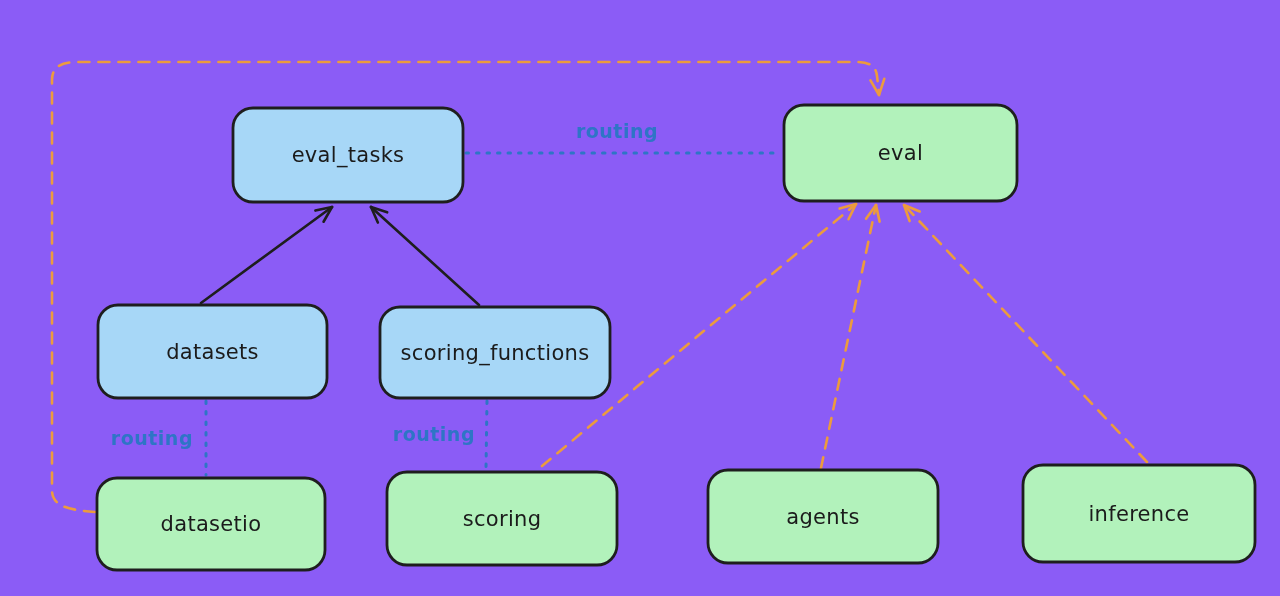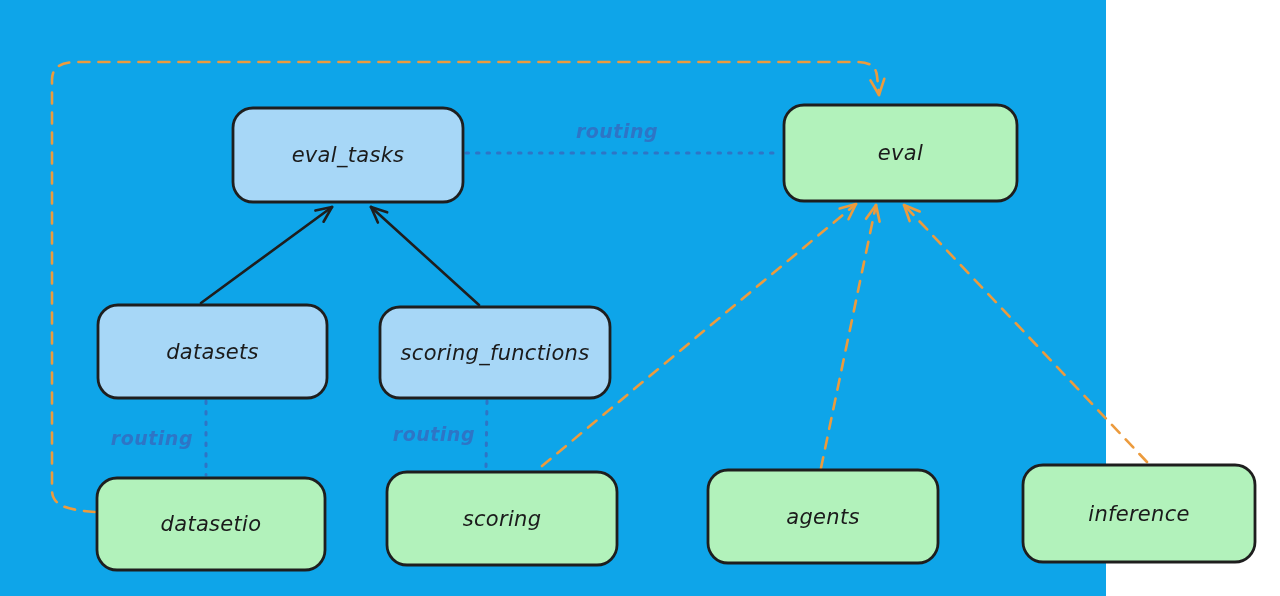--- a/index.html
+++ b/index.html
@@ -6,24 +6,23 @@
     margin: 0;
     padding: 0;
     background: #ffffff;
     width: 1280px;
     height: 596px;
     overflow: hidden;
     font-family: "DejaVu Sans", "Liberation Sans", sans-serif;
   }
   #stage {
     position: relative;
-    width: 1106px;
+    width: 1280px;
     height: 596px;
-    background: #0ea5e9;
-    font-style: italic;
+    background: #8b5cf6;
   }
   svg text.node-label {
     font-family: "DejaVu Sans", "Liberation Sans", sans-serif;
     font-size: 21px;
     letter-spacing: 0.3px;
     fill: #1b1b1b;
   }
   svg text.edge-label {
     font-family: "DejaVu Sans", "Liberation Sans", sans-serif;
     font-size: 19px;

